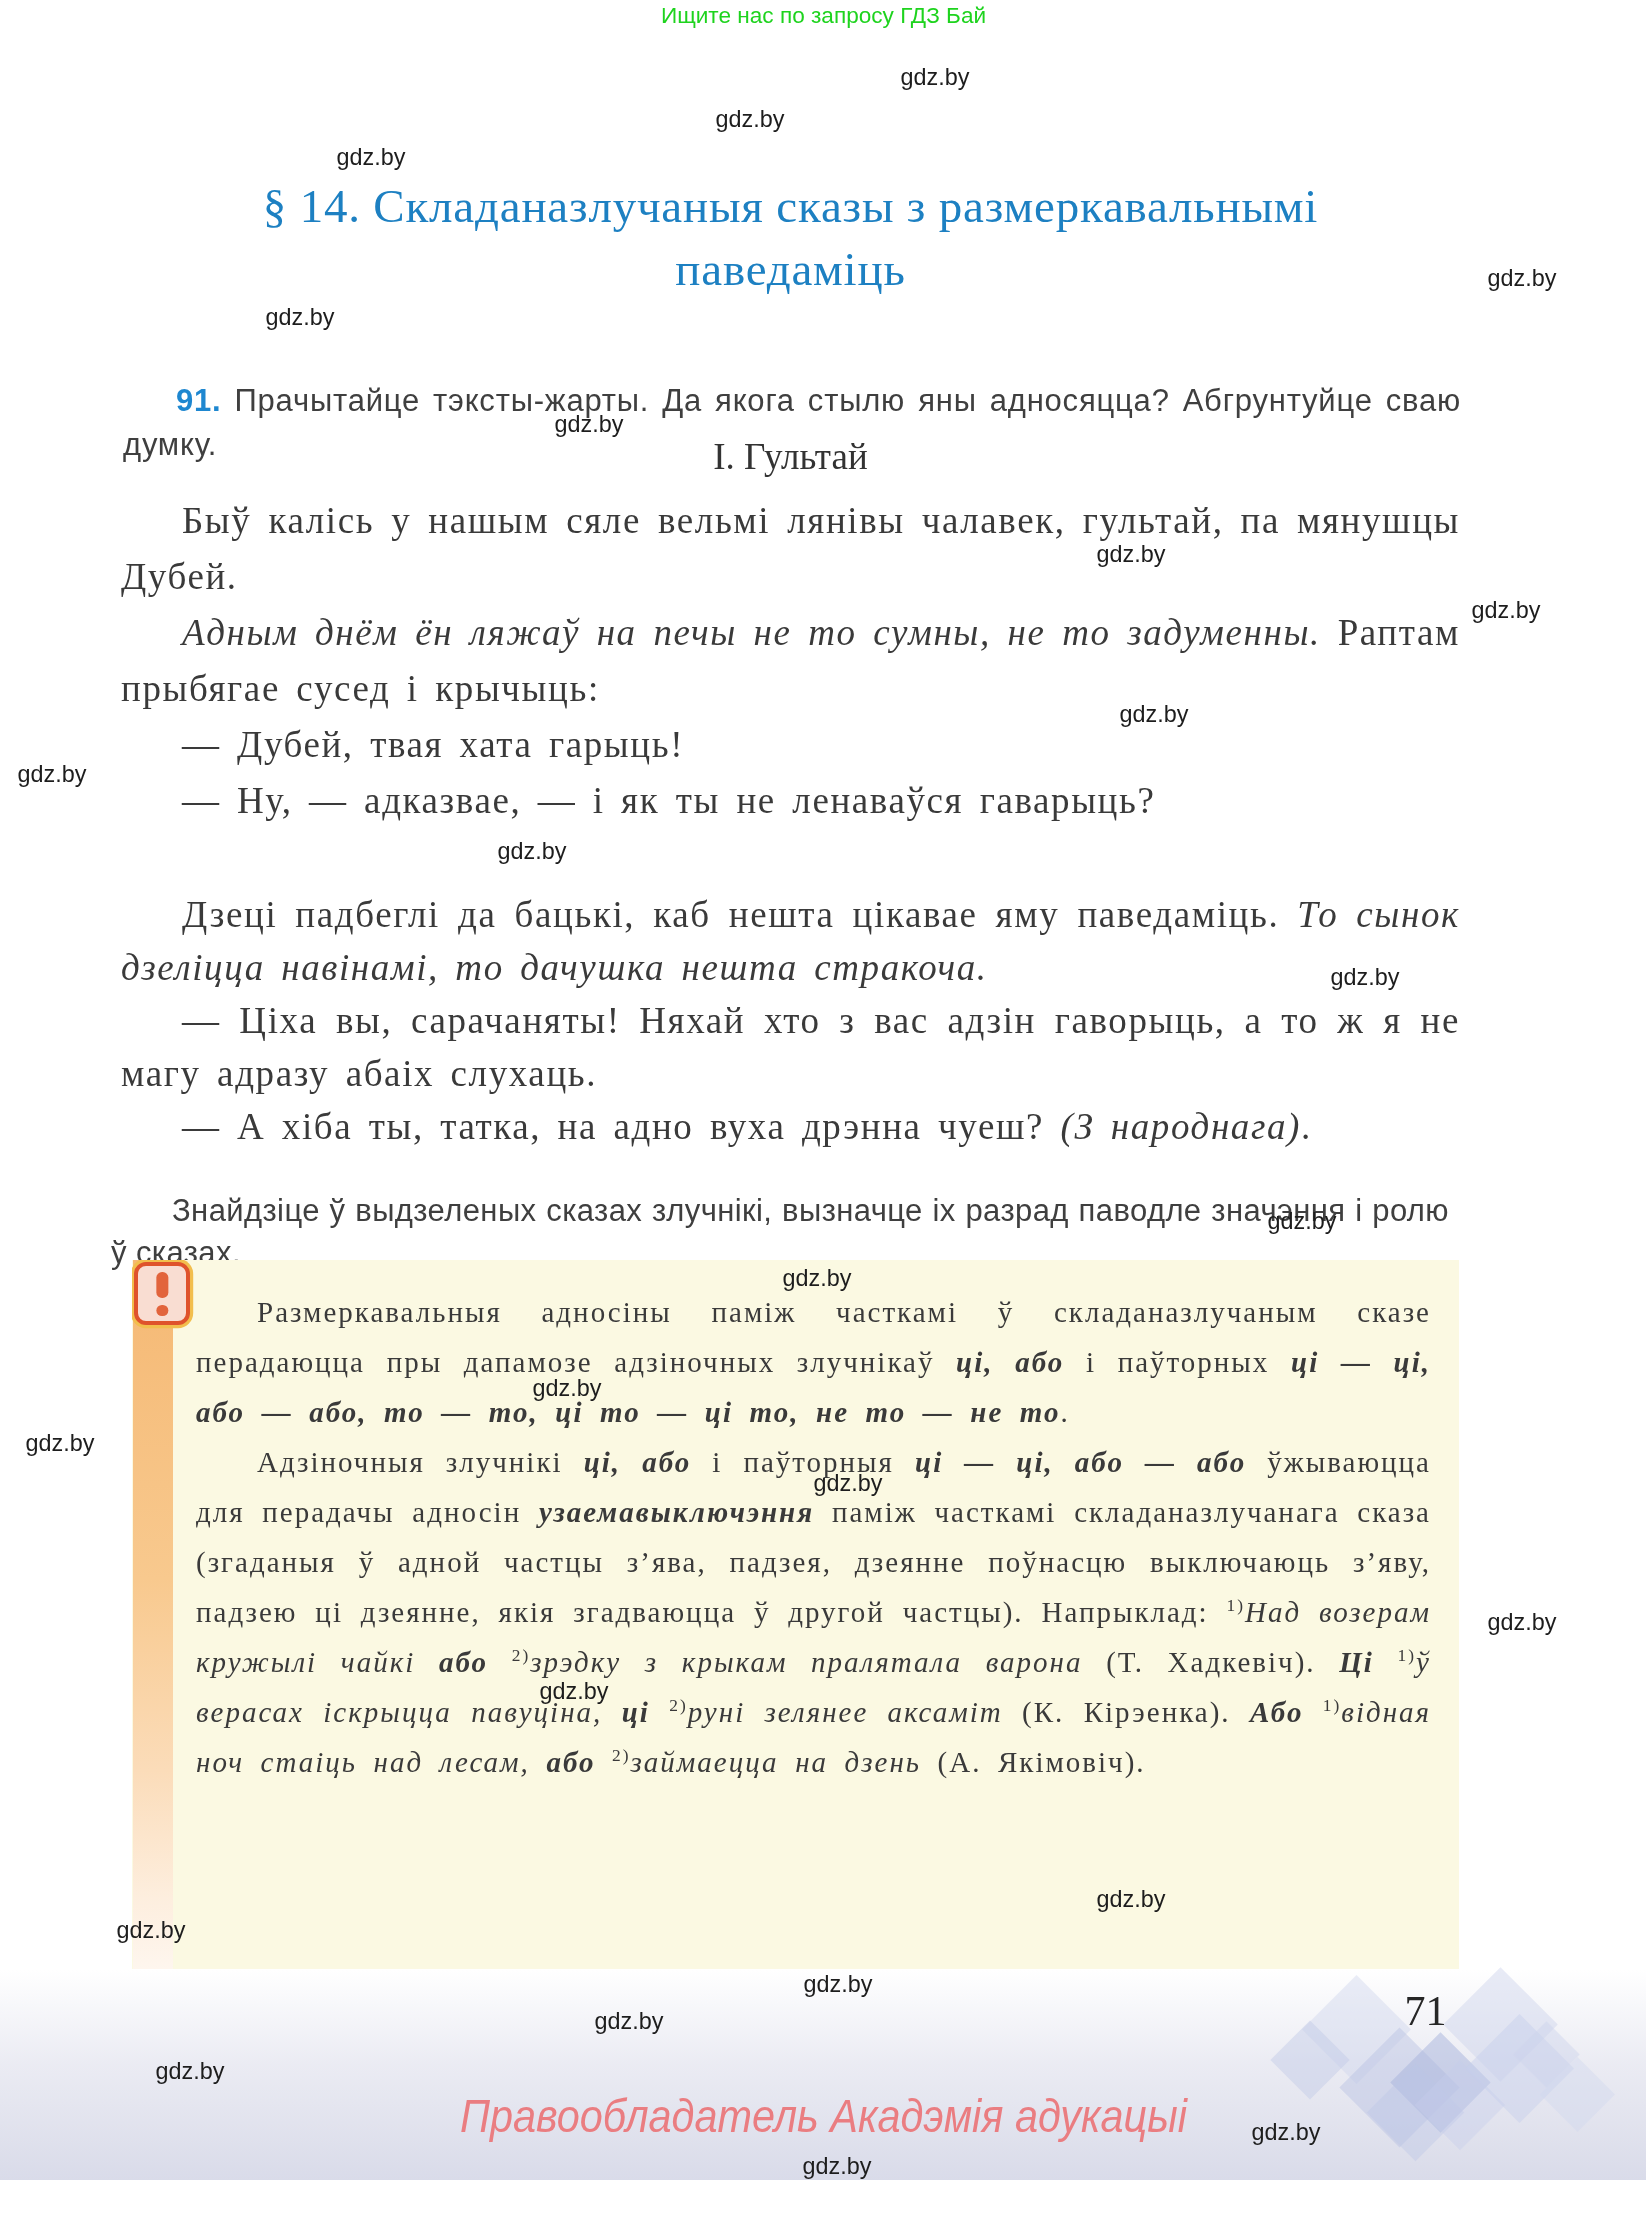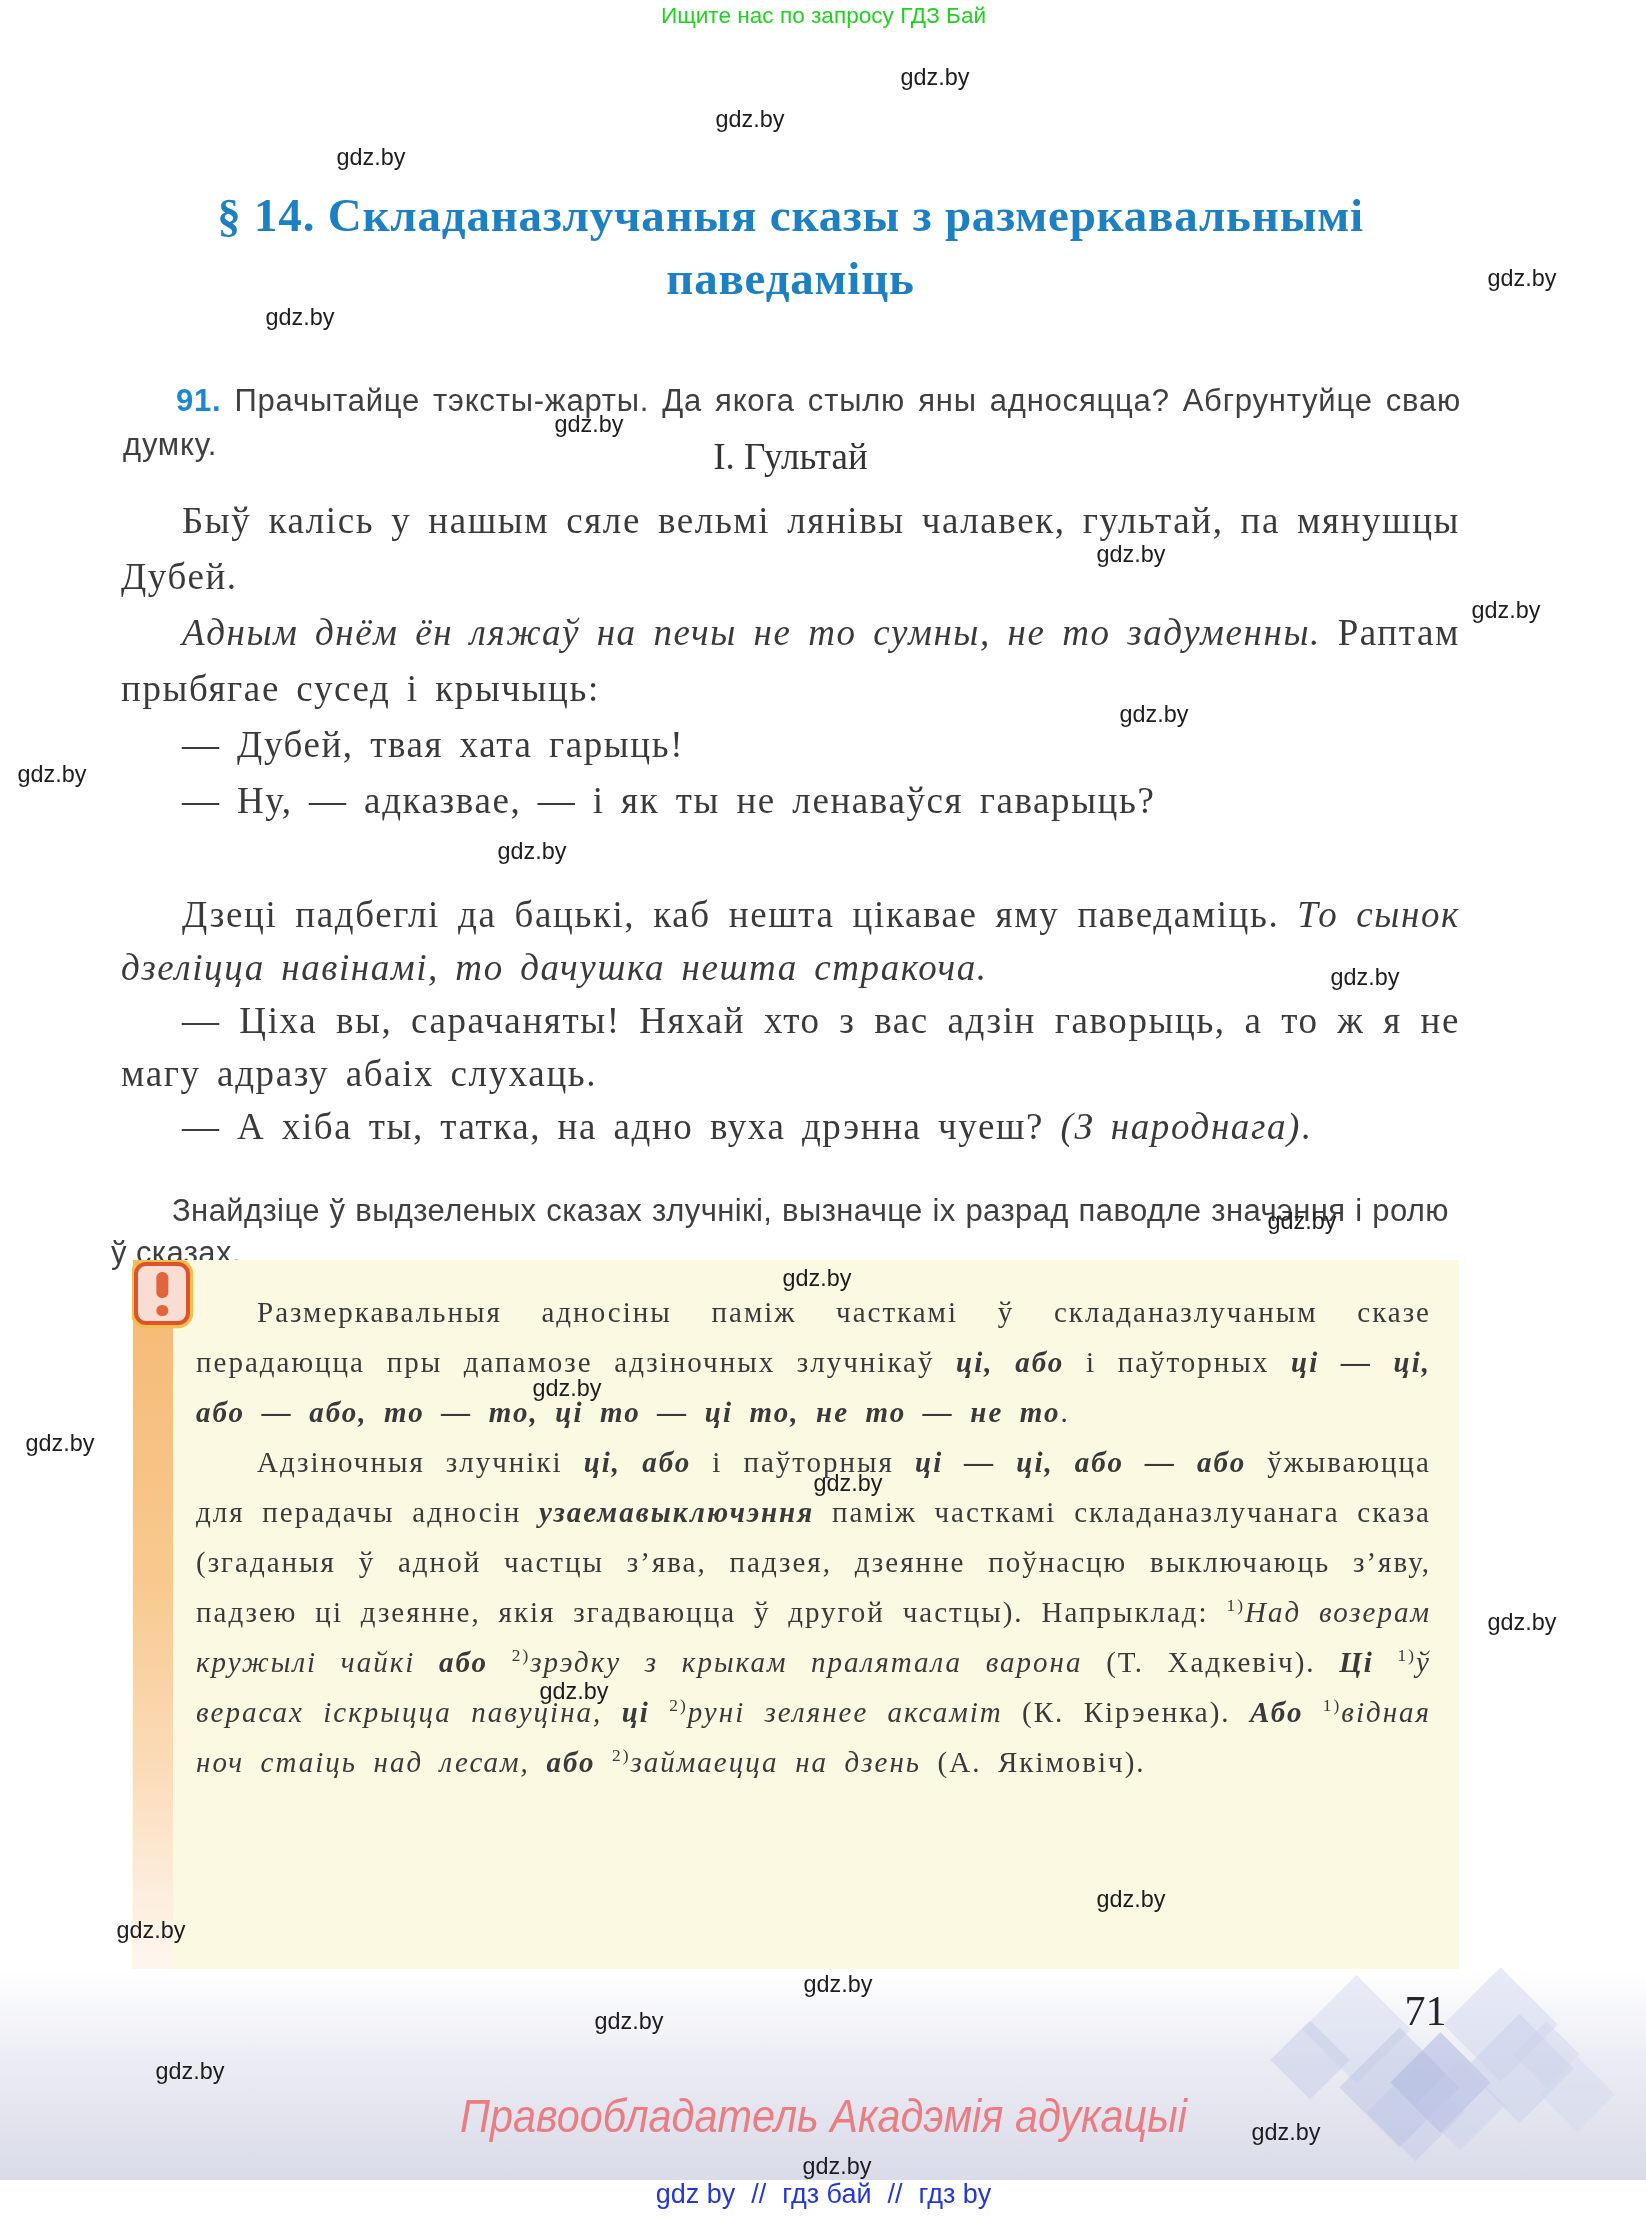--- a/index.html
+++ b/index.html
@@ -3,22 +3,22 @@
 <meta charset="utf-8">
 <style>
   html,body{margin:0;padding:0;background:#888;}
   .page{position:relative;width:1647px;height:2216px;background:#ffffff;overflow:hidden;
         font-family:"Liberation Serif",serif;color:#373737;}
   .promo{position:absolute;top:3.2px;left:0;width:100%;text-align:center;
          font-family:"Liberation Sans",sans-serif;font-size:22.6px;}
   .wm-layer{position:absolute;inset:0;pointer-events:none;z-index:5;}
   .wm{position:absolute;transform:translate(-50%,-50%);white-space:nowrap;
       font-family:"Liberation Sans",sans-serif;font-size:23.4px;color:#1d1d1d;}
-  .title{position:absolute;top:184px;left:121px;width:1339px;text-align:center;
-         font-weight:bold;font-size:47px;line-height:63px;letter-spacing:0.8px;}
+  .title{position:absolute;top:175px;left:121px;width:1339px;text-align:center;
+         font-weight:normal;font-size:47px;line-height:63px;letter-spacing:0.8px;}
   .title span{display:block;}
   .exercise{position:absolute;top:348px;left:123px;width:1338px;
             font-family:"Liberation Sans",sans-serif;font-size:31px;line-height:44px;
             color:#3f3f3f;text-indent:53px;text-align:justify;letter-spacing:0.8px;word-spacing:3.2px;}
   .exnum{font-weight:bold;}
   .story-heading{position:absolute;left:121px;width:1339px;text-align:center;
                  font-weight:normal;font-size:37px;color:#333;}
   .h-story1{top:435px;}
   .h-story2{top:835px;}
   .story{position:absolute;left:121px;width:1339px;font-size:37px;color:#3a3a3a;
@@ -110,23 +110,20 @@
     <div class="diamond" style="left:1523px;top:61px;width:47px;height:47px;background:rgba(203,211,236,0.45);"></div>
     <div class="diamond" style="left:1381px;top:108px;width:69px;height:69px;background:rgba(188,198,229,0.40);"></div>
     <div class="diamond" style="left:1428px;top:103px;width:64px;height:64px;background:rgba(198,206,234,0.40);"></div>
     <div class="diamond" style="left:1551px;top:98px;width:53px;height:53px;background:rgba(208,215,238,0.40);"></div>
   </div>
 
   <div class="page-num">71</div>
 
   <div class="copyright" style="color:#ea7d81;">Правообладатель Акадэмія адукацыі</div>
 
-  <div class="footer-links" style="color:#2438d8;">
-    <span>gdz by</span><span>//</span><span>гдз бай</span><span>//</span><span>гдз by</span>
-  </div>
 
   <div class="wm-layer">
       <span class="wm" style="left: 935px; top: 77px;">gdz.by</span>
       <span class="wm" style="left: 750px; top: 119px;">gdz.by</span>
       <span class="wm" style="left: 371px; top: 157px;">gdz.by</span>
       <span class="wm" style="left: 1522px; top: 278px;">gdz.by</span>
       <span class="wm" style="left: 300px; top: 317px;">gdz.by</span>
       <span class="wm" style="left: 589px; top: 424px;">gdz.by</span>
       <span class="wm" style="left: 1131px; top: 554px;">gdz.by</span>
       <span class="wm" style="left: 1506px; top: 610px;">gdz.by</span>

